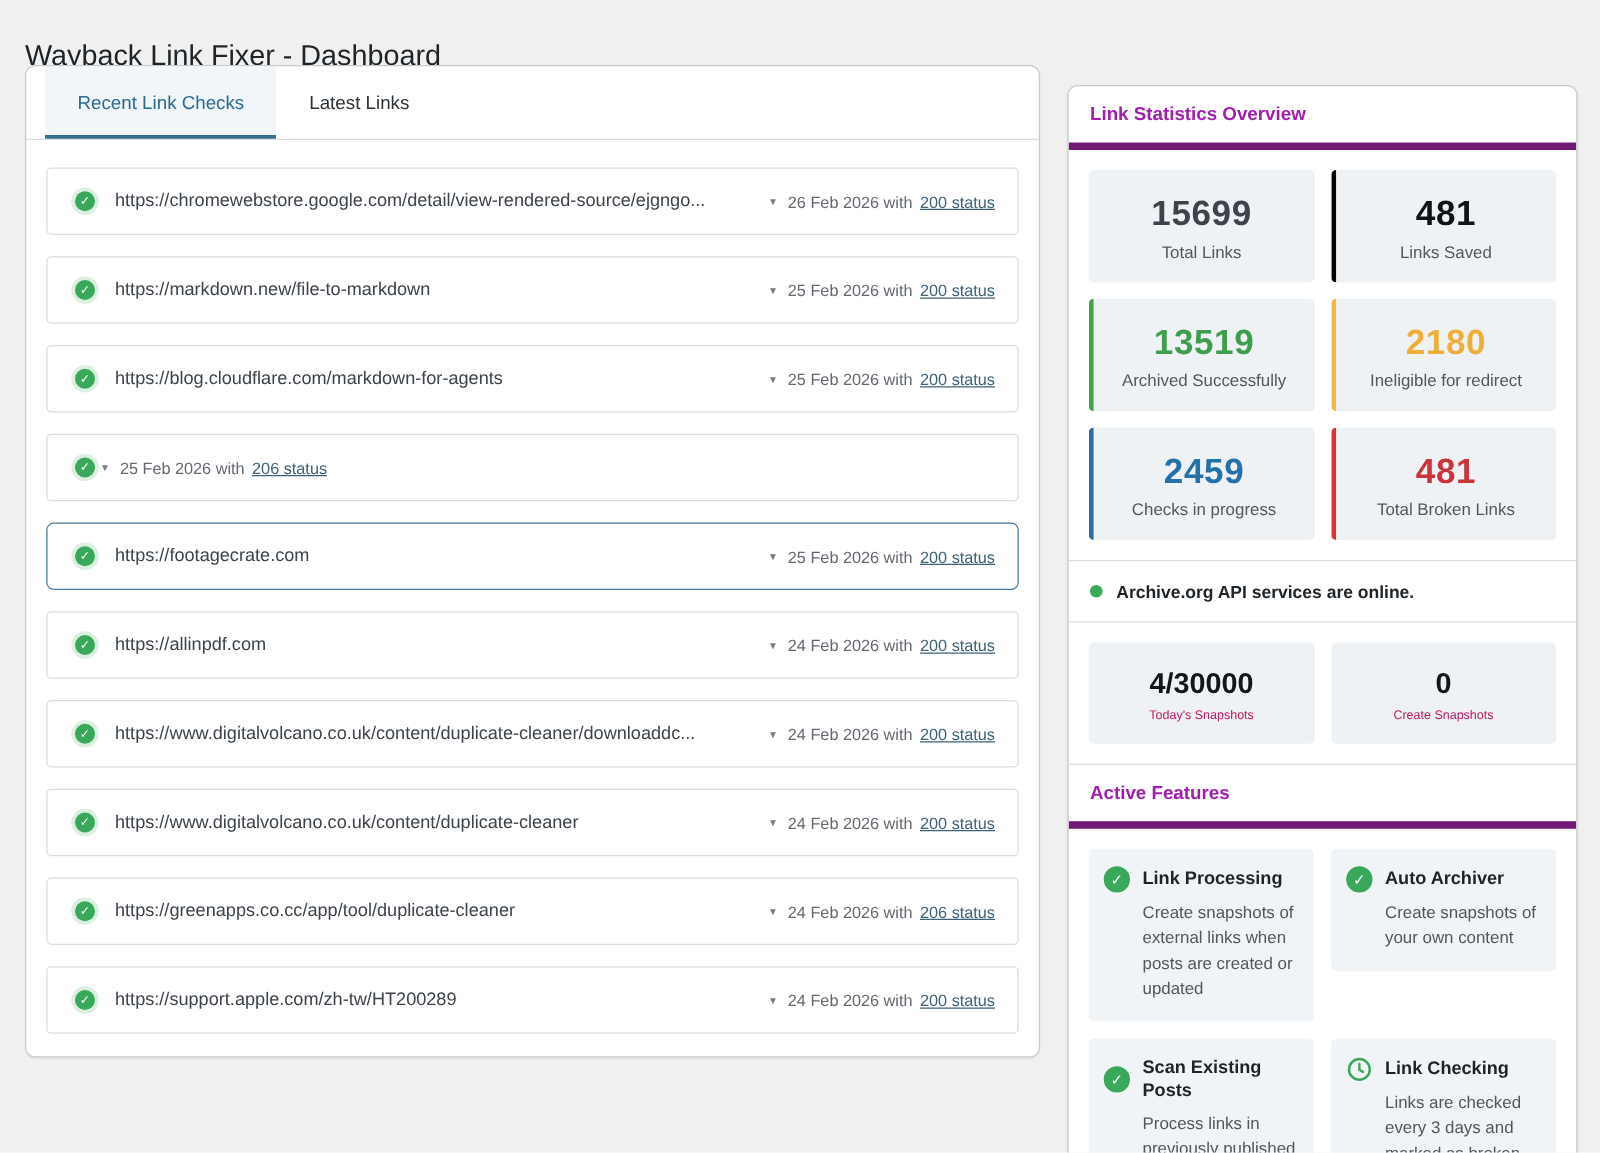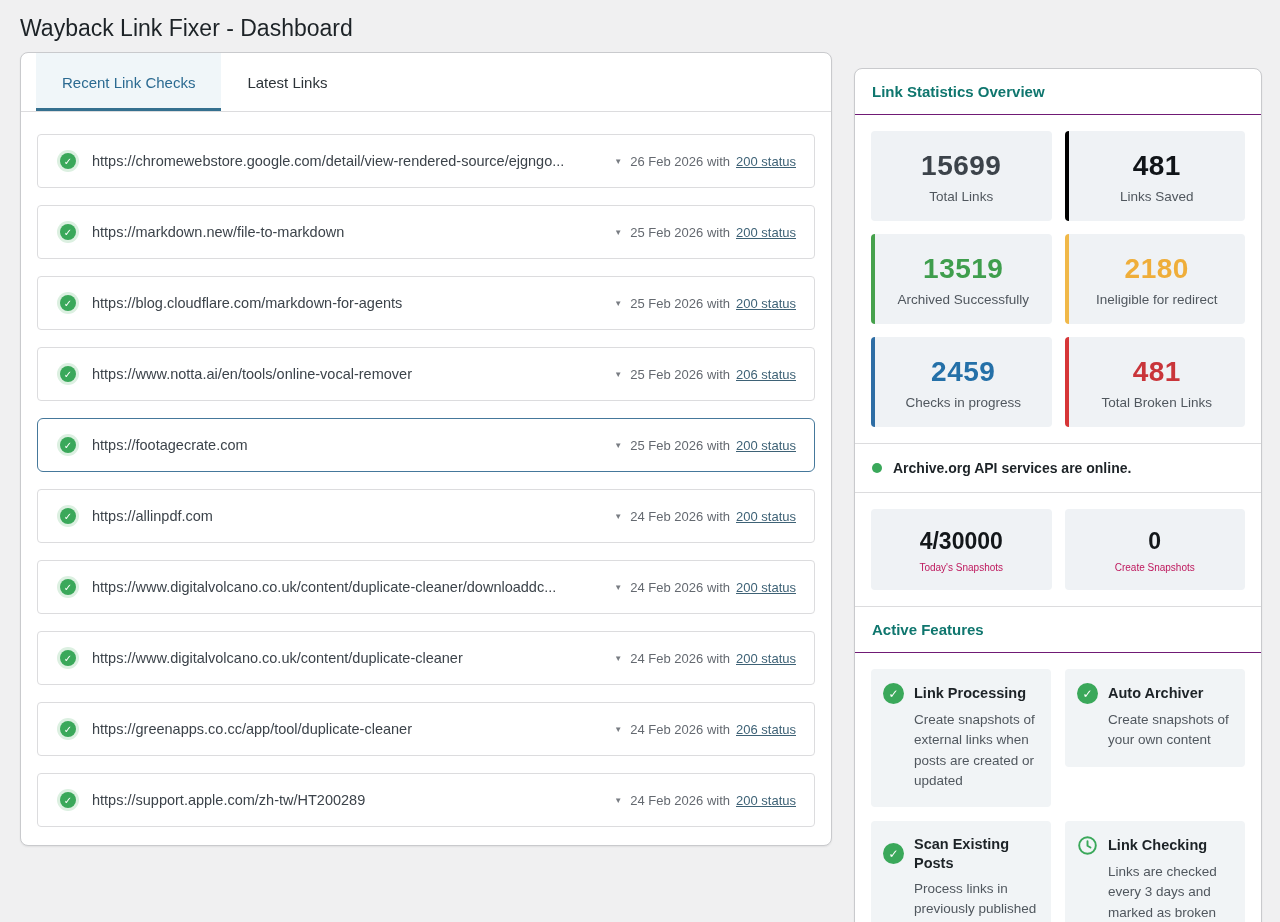--- a/index.html
+++ b/index.html
@@ -4,21 +4,21 @@
 <style>
   * { margin:0; padding:0; box-sizing:border-box; }
   html,body { width:1280px; height:922px; overflow:hidden; }
   body {
     background:#f0f0f1;
     font-family:"Liberation Sans","DejaVu Sans",sans-serif;
     color:#1d2327;
     position:relative;
   }
   .page-title {
-    position:absolute; left:20px; top:15px;
+    position:absolute; left:20px; top:31px;
     font-size:23px; font-weight:500; color:#1d2327;
   }
   .panel {
     position:absolute; background:#fff;
     border:1px solid #c9cacd; border-radius:8px;
     box-shadow:0 1px 2px rgba(0,0,0,.07);
   }
   .main-panel { left:20px; top:52px; width:812px; height:794px; overflow:hidden; }
   .side-panel { left:854px; top:68px; width:408px; height:980px; overflow:hidden; }
 
@@ -50,22 +50,22 @@
     flex:1; margin-left:12px; font-size:14.5px; color:#3c434a;
     white-space:nowrap; overflow:hidden;
   }
   .row-meta { display:flex; align-items:center; gap:6px; white-space:nowrap; }
   .tri { font-size:8px; color:#787c82; margin-right:2px; }
   .checked-date { font-size:13px; color:#646970; }
   .status-link { font-size:13px; color:#3e6276; text-decoration:underline; cursor:pointer; }
 
   
   .side-header {
-    padding:14px 17px; font-size:15px; font-weight:bold; color:#0f766e;
-    border-bottom:1px solid #701a75;
+    padding:14px 17px; font-size:15px; font-weight:bold; color:#a21caf;
+    border-bottom:6px solid #701a75;
   }
   .stats-grid {
     display:grid; grid-template-columns:1fr 1fr; gap:13px;
     padding:16px; border-bottom:1px solid #dcdcde;
   }
   .stat-card {
     background:#eff2f5; border-radius:4px; text-align:center;
     padding:19px 8px 17px 8px;
   }
   .stat-value { font-size:28px; font-weight:bold; letter-spacing:.5px; }
@@ -149,21 +149,20 @@
       <span class="link-url">https://blog.cloudflare.com/markdown-for-agents</span>
       <span class="row-meta">
         <span class="tri">▼</span>
         <span class="checked-date">25 Feb 2026 with</span>
         <a class="status-link">200 status</a>
       </span>
     </div>
 
     <div class="link-row">
       <span class="check-badge">✓</span>
-      <span class="link-url">https://www.notta.ai/en/tools/online-vocal-remover</span>
       <span class="row-meta">
         <span class="tri">▼</span>
         <span class="checked-date">25 Feb 2026 with</span>
         <a class="status-link">206 status</a>
       </span>
     </div>
 
     <div class="link-row selected">
       <span class="check-badge">✓</span>
       <span class="link-url">https://footagecrate.com</span>

